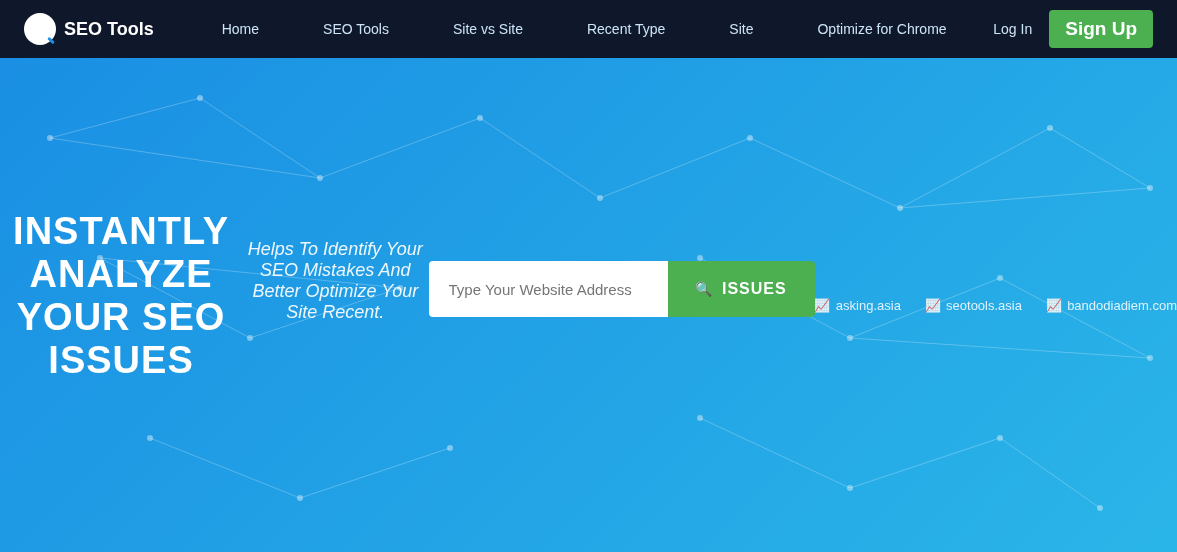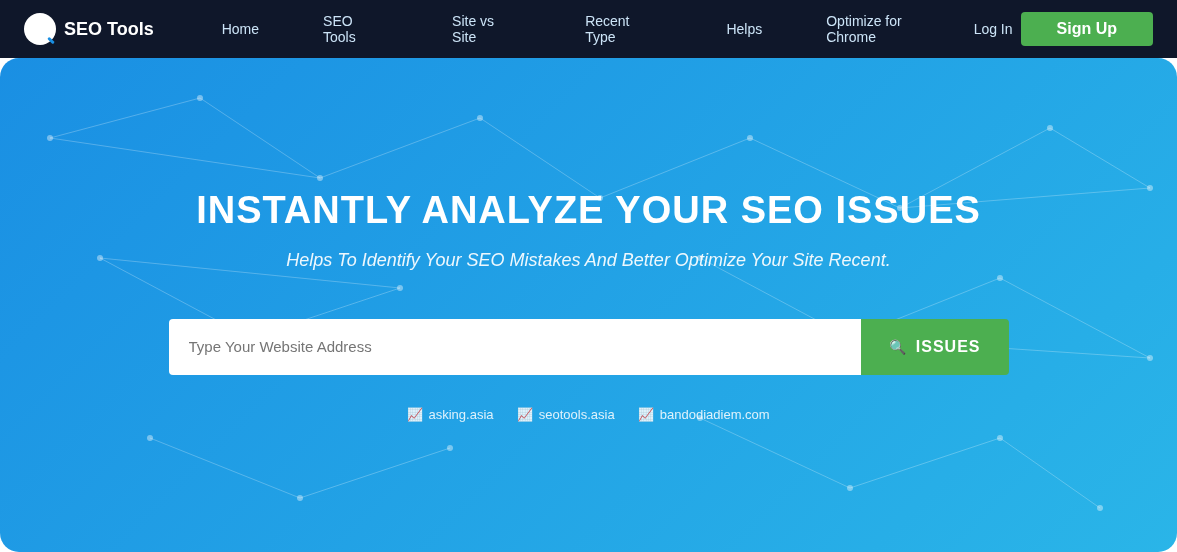--- a/index.html
+++ b/index.html
@@ -60,53 +60,52 @@
     .nav-link {
       color: #cce4f7;
       font-size: 14px;
       text-decoration: none;
       cursor: pointer;
       padding-left: 36px;
     }
     .nav-right {
       display: flex;
       align-items: center;
-      gap: 8px;
+      gap: 17px;
       margin-left: 20px;
     }
     .btn-login {
       color: #cce4f7;
       font-size: 14px;
       background: none;
       border: none;
       cursor: pointer;
     }
     .btn-signup {
       background: #4caf50;
       color: #fff;
       border: none;
       border-radius: 4px;
-      padding: 8px 36px;
-      font-size: 16px;
+      padding: 8px 16px;
+      font-size: 19px;
       font-weight: bold;
       cursor: pointer;
     }
 
     
     .hero {
       position: relative;
       height: 494px;
       background: #2196f3;
       background: linear-gradient(135deg, #1a8fe3 0%, #2ab5e8 100%);
       display: flex;
-      flex-direction: column;
+      flex-direction: row;
       align-items: center;
       justify-content: center;
       overflow: hidden;
-      border-radius: 19px;
     }
 
     
     .network-bg {
       position: absolute;
       top: 0; left: 0; right: 0; bottom: 0;
       pointer-events: none;
     }
 
     .hero-title {
@@ -188,21 +187,21 @@
         <line x1="12" y1="12" x2="18" y2="18" stroke="white" stroke-width="2.5" stroke-linecap="round"></line>
       </svg>
     </div>
     <span class="logo-text">SEO Tools</span>
   </a>
   <div class="nav-links">
     <a class="nav-link">Home</a>
     <a class="nav-link">SEO Tools</a>
     <a class="nav-link">Site vs Site</a>
     <a class="nav-link">Recent Type</a>
-    <a class="nav-link">Helps</a>
+    <a class="nav-link">Site</a>
     <a class="nav-link">Optimize for Chrome</a>
   </div>
   <div class="nav-right">
     <button class="btn-login">Log In</button>
     <button class="btn-signup">Sign Up</button>
   </div>
 </nav>
 
 <section class="hero">
 

